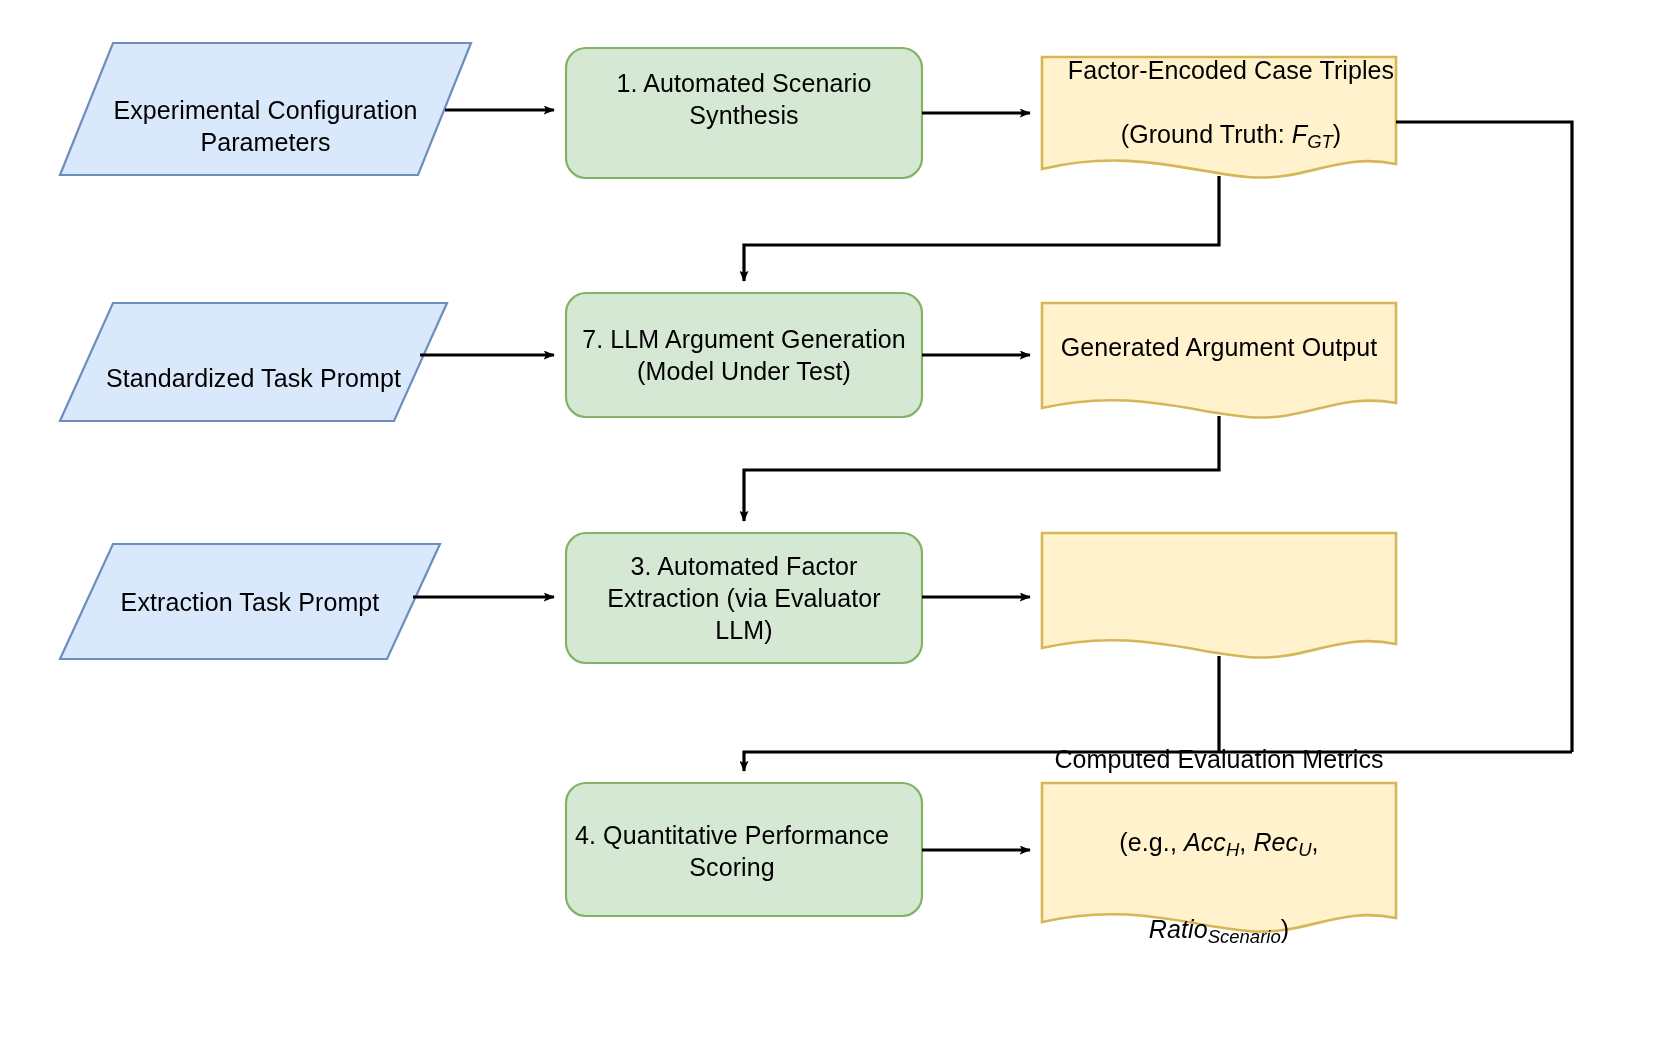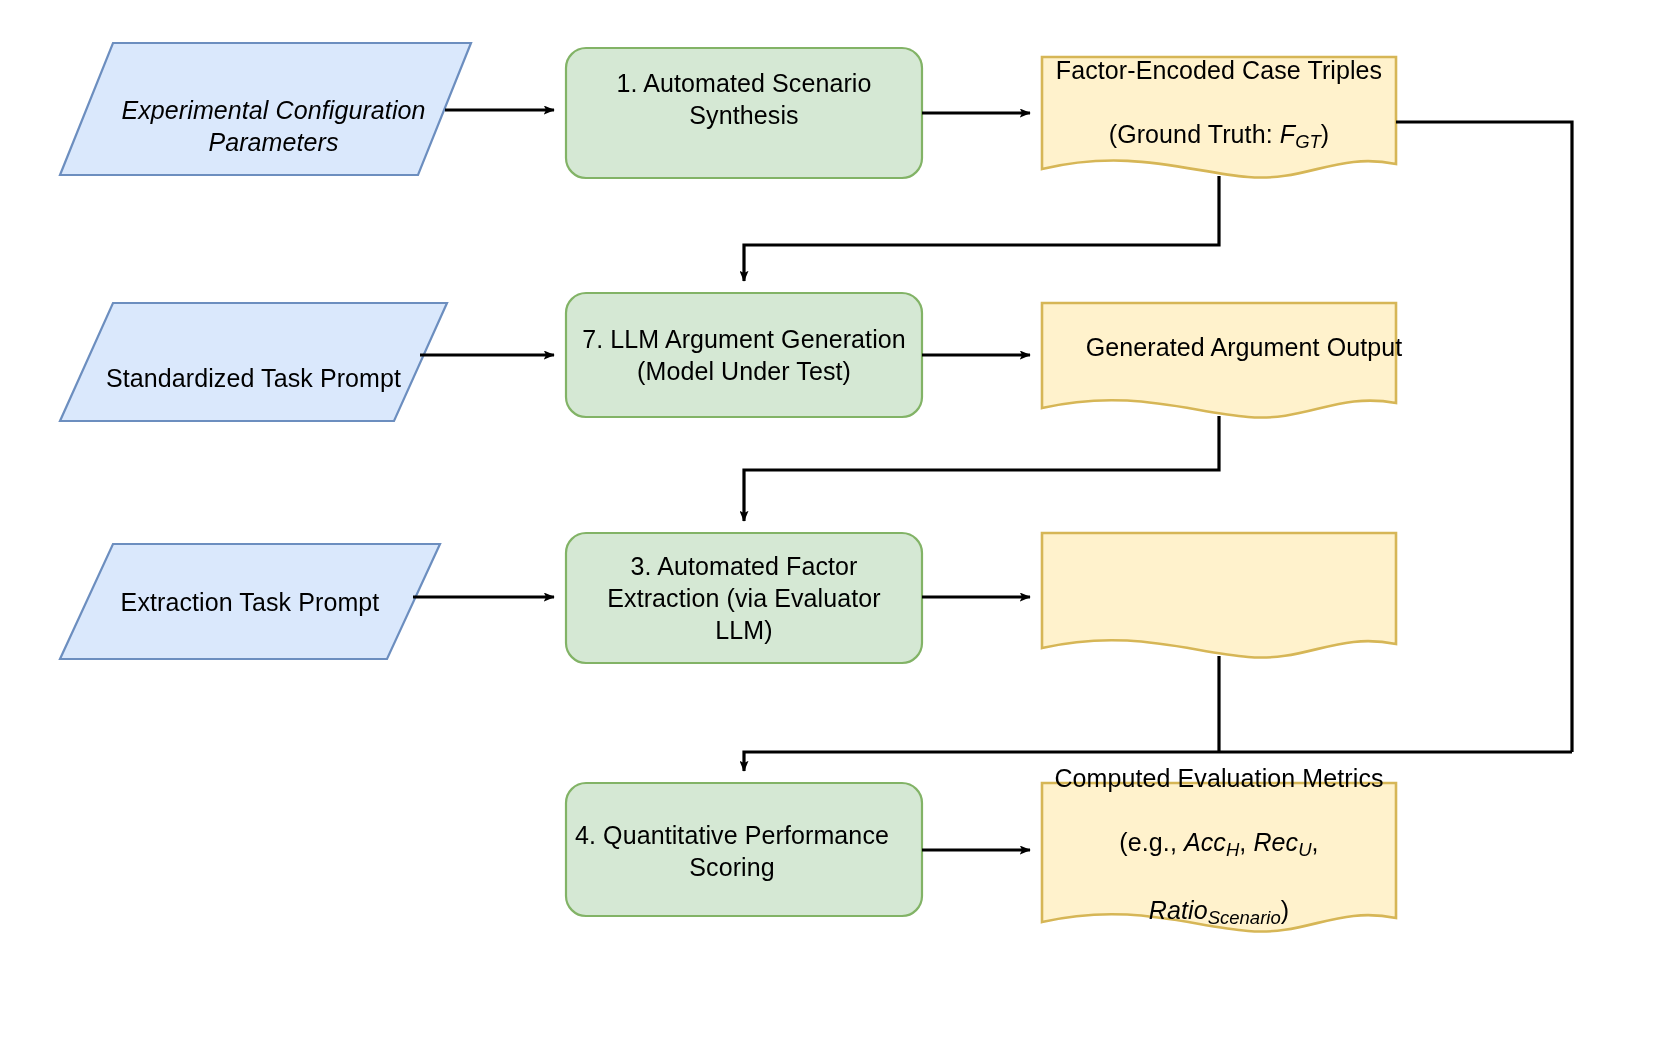--- a/index.html
+++ b/index.html
@@ -111,51 +111,51 @@
 
       <path d="M1219,656 L1219,752" marker-end="none"></path>
 
       <path d="M1572,752 L744,752 L744,771" marker-end="url(#arrowhead)"></path>
 
       <path d="M922,850 L1030,850" marker-end="url(#arrowhead)"></path>
 
     </g>
   </svg>
 
-  <div class="node-label" style="left:96px; top:43px; width:355px; height:165px;font-style:italic;">Experimental Configuration
+  <div class="node-label" style="left:88px; top:43px; width:355px; height:165px;">Experimental Configuration
 Parameters</div>
 
   <div class="node-label" style="left:566px; top:48px; width:356px; height:101px;">1. Automated Scenario
 Synthesis</div>
 
-  <div class="node-label" style="left:1042px; top:52px; width:354px; height:104px; flex-direction:column;">
+  <div class="node-label" style="left:1042px; top:52px; width:354px; height:104px; flex-direction:column;padding-left:12px;">
     <div>Factor-Encoded Case Triples</div>
     <div>
       <span>(Ground Truth: </span><span class="ital">F</span><sub>GT</sub><span>)</span>
     </div>
   </div>
 
   <div class="node-label" style="left:88px; top:303px; width:331px; height:150px;">Standardized Task Prompt</div>
 
   <div class="node-label" style="left:560px; top:293px; width:368px; height:124px;">7. LLM Argument Generation
 (Model Under Test)</div>
 
-  <div class="node-label" style="left:1042px; top:303px; width:354px; height:88px;padding-left:25px;">Generated Argument Output</div>
+  <div class="node-label" style="left:1042px; top:303px; width:354px; height:88px;">Generated Argument Output</div>
 
   <div class="node-label" style="left:88px; top:544px; width:324px; height:115px;">Extraction Task Prompt</div>
 
   <div class="node-label" style="left:560px; top:533px; width:368px; height:130px;">3. Automated Factor
 Extraction (via Evaluator
 LLM)</div>
 
 
   <div class="node-label" style="left:548px; top:783px; width:368px; height:135px;text-align:center;">4. Quantitative Performance
 Scoring</div>
 
-  <div class="node-label" style="left:1036px; top:783px; width:366px; height:126px; flex-direction:column;">
+  <div class="node-label" style="left:1036px; top:783px; width:366px; height:126px; flex-direction:column;gap:19px;">
     <div>Computed Evaluation Metrics</div>
     <div>
       <span>(e.g., </span><span class="ital">Acc</span><sub>H</sub><span>, </span><span class="ital">Rec</span><sub>U</sub><span>,</span>
     </div>
     <div>
       <span class="ital">Ratio</span><sub>Scenario</sub><span>)</span>
     </div>
   </div>
 
 </div>

